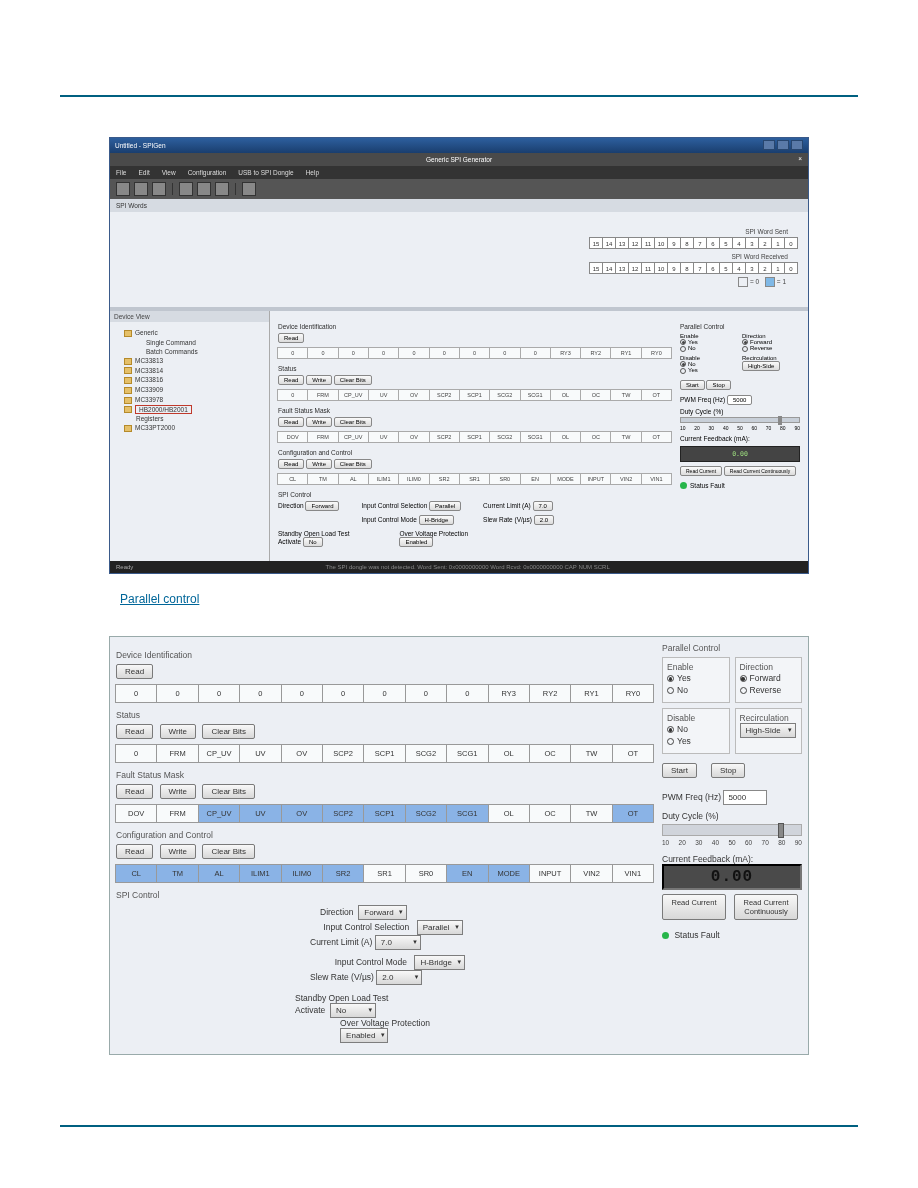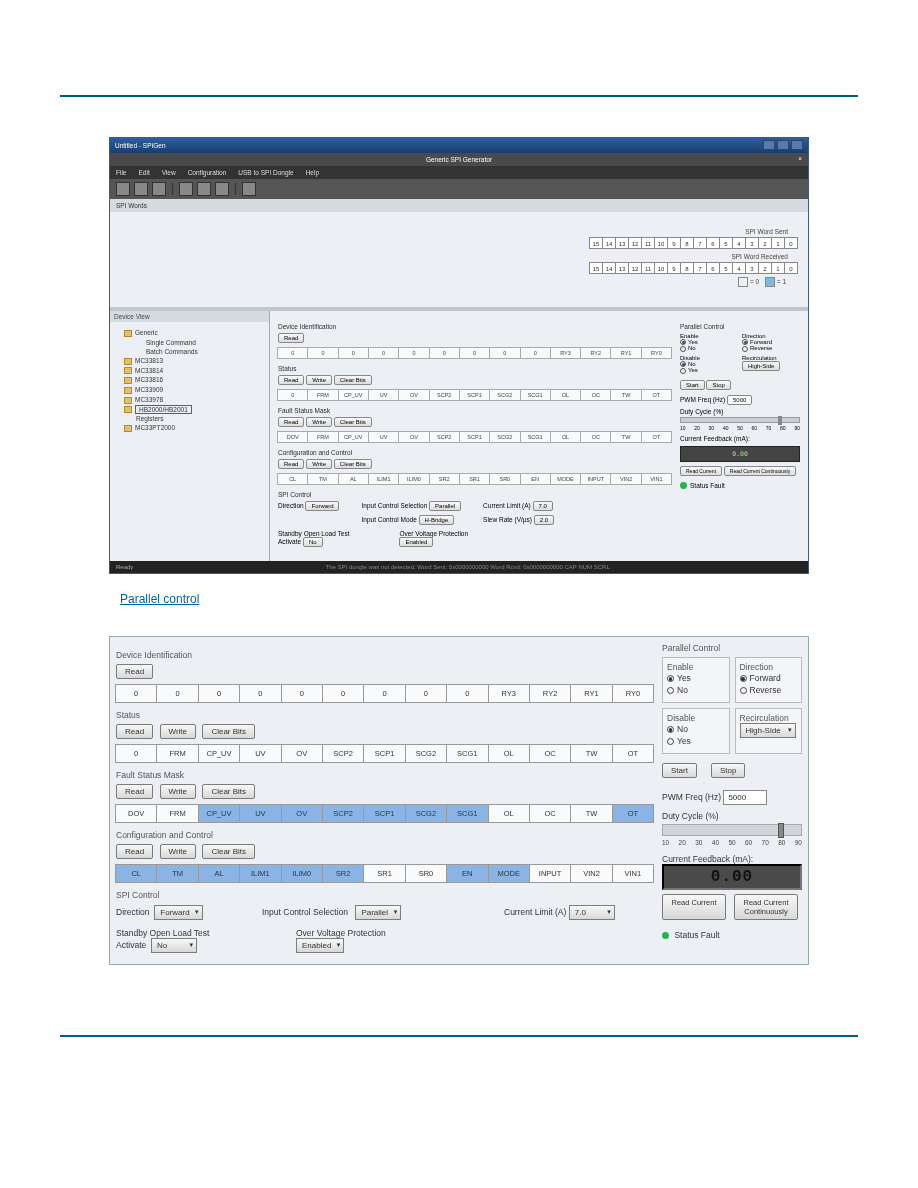--- a/index.html
+++ b/index.html
@@ -64,21 +64,21 @@
   .p2-right { width:140px; margin-left:8px;}
   .p2 .gtitle { color:#555; margin:7px 0 4px; }
   .btn2 { background:linear-gradient(#f8f8f8,#d8d8d8); border:1px solid #7a7a7a; border-radius:2px; padding:2px 8px; display:inline-block; margin-right:4px; font-size:8px;}
   .btn2.small { padding:3px 6px; font-size:7.5px;}
   .cellrow { display:flex; margin-top:5px;}
   .cell2 { flex:1; border:1px solid #999; margin-left:-1px; text-align:center; padding:4px 1px; background:#f8fafb; font-size:7.5px; color:#333;}
   .cell2.blue { background:#8ab3e6; }
   .select2 { background:linear-gradient(#f8f8f8,#d8d8d8); border:1px solid #7d7d7d; padding:2px 12px 2px 5px; display:inline-block; position:relative; font-size:8px; min-width:46px;}
   .select2::after{content:"▾"; position:absolute; right:3px; top:2px; font-size:7px;color:#333;}
   .lbl { display:inline-block; min-width:102px; text-align:right; margin-right:5px;}
-  .spi-row { display:flex; align-items:center; margin:5px 0;}
+  .spi-row { display:flex; align-items:center; margin:5px 0;flex-direction:column;}
   .p2-right .box { border:1px solid #bbb; background:#f3f5f8; padding:4px 4px 6px; margin-bottom:5px;}
   .radio {display:block; padding:1px 0;}
   .radio .dot{display:inline-block;width:7px;height:7px;border:1px solid #444;border-radius:50%;margin-right:3px;vertical-align:middle;}
   .radio.on .dot::after{content:"";display:block;width:3.5px;height:3.5px;background:#333;border-radius:50%;margin:1px auto;}
   .inp-num { border:1px solid #888; background:#fff; padding:2px 4px; width:44px; display:inline-block; text-align:left; font-size:8px;}
   .slider { position:relative; height:12px; background:#d0d4db; border:1px solid #aaa; margin:3px 0;}
   .slider .thumb { position:absolute; top:-2px; width:6px; height:15px; background:#888; right:12%; border:1px solid #555;}
   .ticks { display:flex; justify-content:space-between; font-size:6.5px; color:#444; margin-top:2px;}
   .readout2 { background:#4a4a4a; border:2px inset #222; text-align:center; padding:2px 0; font-family:"Courier New",monospace; font-size:16px; font-weight:bold; color:#111; letter-spacing:1px;}
   .pc-flex{display:flex; gap:5px;}
@@ -415,20 +415,31 @@
       <div style="width:130px;"><span>Direction</span> &nbsp;<span class="select2">Forward</span></div>
       <div style="flex:1;">
         <span class="lbl">Input Control Selection</span>
         <span class="select2">Parallel</span>
       </div>
       <div style="width:150px;">
         <span>Current Limit (A)</span>
         <span class="select2">7.0</span>
       </div>
     </div>
+    <div class="spi-row">
+      <div style="width:130px;"></div>
+      <div style="flex:1;">
+        <span class="lbl">Input Control Mode</span>
+        <span class="select2">H-Bridge</span>
+      </div>
+      <div style="width:150px;">
+        <span>Slew Rate (V/µs)</span>
+        <span class="select2">2.0</span>
+      </div>
+    </div>
 
     <div class="spi-row" style="margin-top:8px;">
       <div style="width:180px;">
         <div>Standby Open Load Test</div>
         <span>Activate</span>&nbsp;
         <span class="select2">No</span>
       </div>
       <div>
         <div>Over Voltage Protection</div>
         <span class="select2">Enabled</span>

